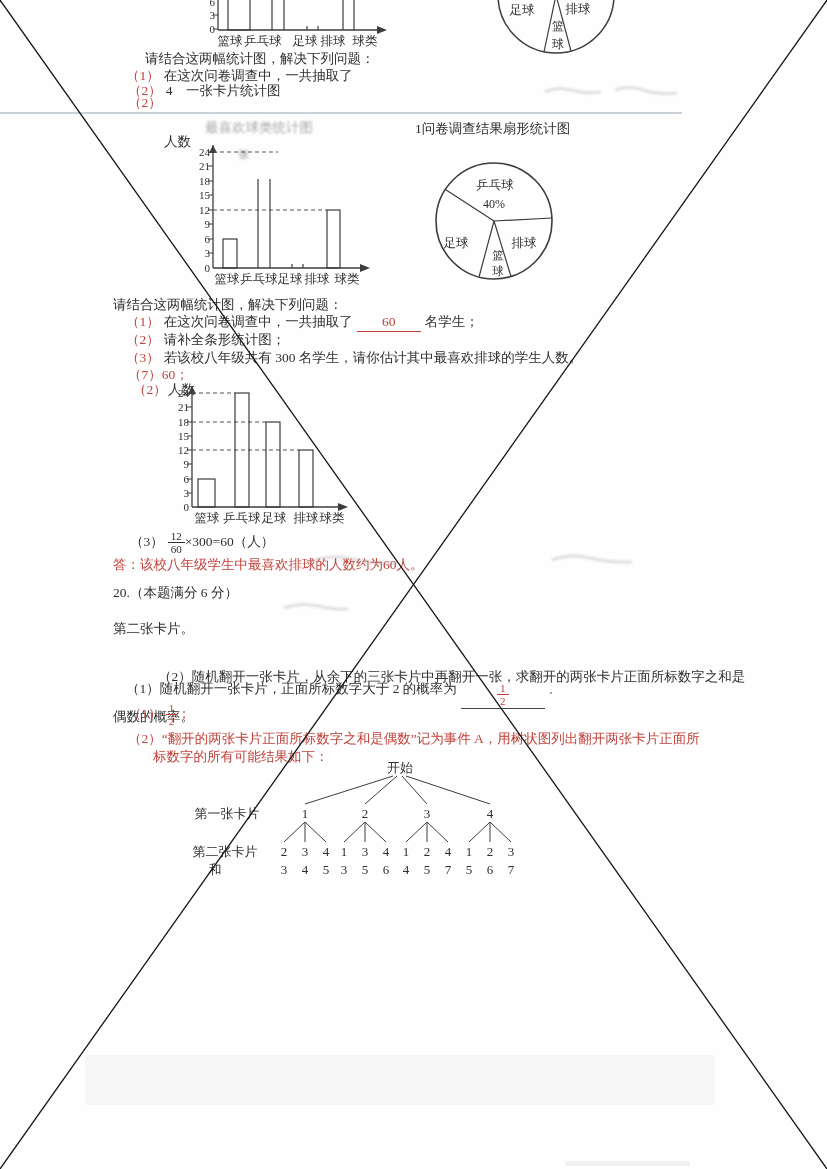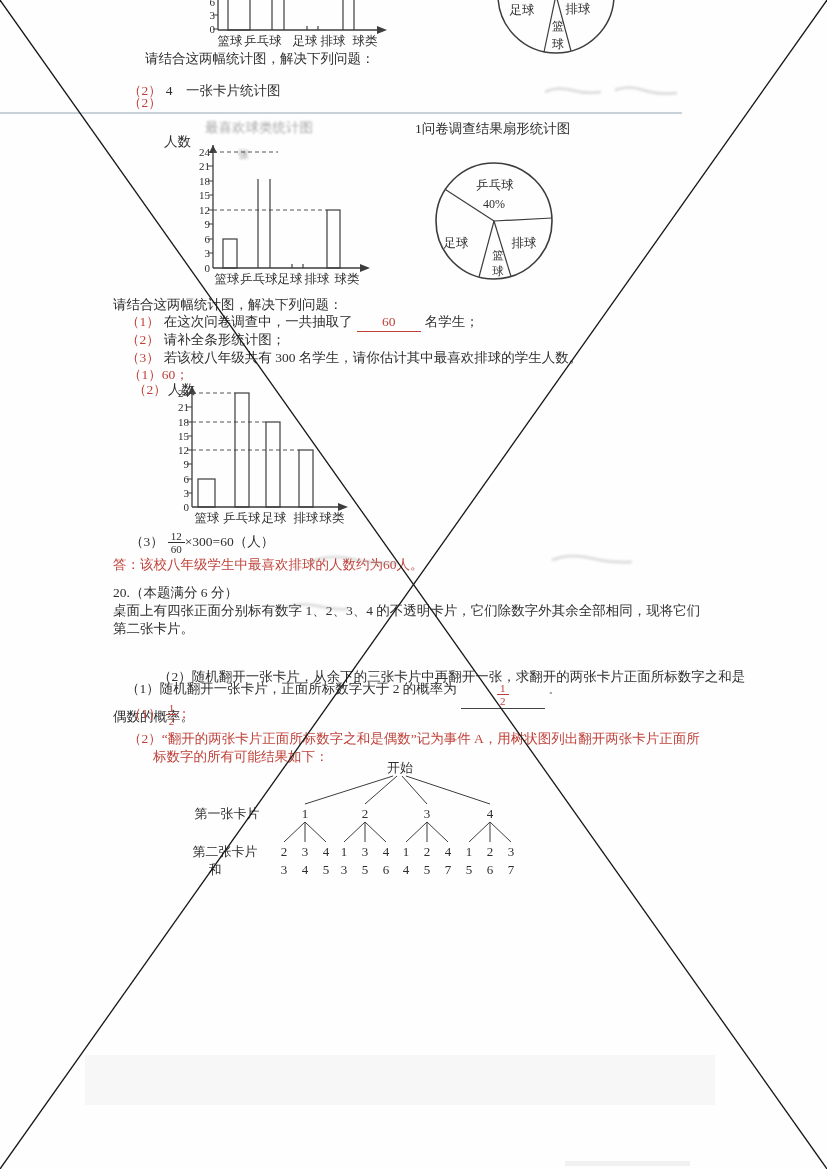--- a/index.html
+++ b/index.html
@@ -62,20 +62,23 @@
       <line x1="66" y1="-5" x2="54" y2="52"></line>
       <line x1="66" y1="-5" x2="81" y2="51"></line>
     </g>
     <text x="32" y="14" font-size="12.5" text-anchor="middle">足球</text>
     <text x="88" y="13" font-size="12.5" text-anchor="middle">排球</text>
     <text x="68" y="30" font-size="12" text-anchor="middle">篮</text>
     <text x="68" y="48" font-size="12" text-anchor="middle">球</text>
   </svg>
 
   <div class="abs txt" style="left:145px;top:50px;">请结合这两幅统计图，解决下列问题：</div>
+  <div class="abs txt" style="left:126px;top:67px;">
+    <span class="red marker">（1）</span><span>在这次问卷调查中，一共抽取了</span>
+  </div>
   <div class="abs txt" style="left:128px;top:82px;">
     <span class="red marker">（2）</span><span>4　一张卡片统计图</span>
   </div>
   <div class="abs txt red" style="left:128px;top:94px;">（2）</div>
 
   <div class="abs" style="left:0;top:112px;width:682px;height:2px;background:#c9d2d8;"></div>
 
   <div class="abs txt blur-text" style="left:205px;top:119px;">最喜欢球类统计图</div>
   <div class="abs txt" style="left:415px;top:120px;">1问卷调查结果扇形统计图</div>
   <div class="abs txt" style="left:164px;top:133px;">人数</div>
@@ -149,21 +152,21 @@
   <div class="abs txt" style="left:113px;top:296px;">请结合这两幅统计图，解决下列问题：</div>
   <div class="abs txt" style="left:126px;top:313px;">
     <span class="red marker">（1）</span><span>在这次问卷调查中，一共抽取了</span><span class="blank-red">60</span><span>名学生；</span>
   </div>
   <div class="abs txt" style="left:126px;top:331px;">
     <span class="red marker">（2）</span><span>请补全条形统计图；</span>
   </div>
   <div class="abs txt" style="left:126px;top:349px;">
     <span class="red marker">（3）</span><span>若该校八年级共有 300 名学生，请你估计其中最喜欢排球的学生人数。</span>
   </div>
-  <div class="abs txt red" style="left:128px;top:366px;">（1）60；</div>
+  <div class="abs txt red" style="left:128px;top:366px;">（7）60；</div>
   <div class="abs txt red" style="left:133px;top:381px;">（2）</div>
   <div class="abs txt" style="left:168px;top:381px;">人数</div>
 
   <svg class="abs" style="left:160px;top:380px;" width="230" height="150">
     <g stroke="#3d3d3d" stroke-width="1.3" fill="none">
       <line x1="32" y1="6" x2="32" y2="127"></line>
       <line x1="32" y1="127" x2="178" y2="127"></line>
     </g>
     <polygon points="32,6 28,14 36,14" fill="#3d3d3d"></polygon>
     <polygon points="178,123 188,127 178,131" fill="#3d3d3d"></polygon>
@@ -207,21 +210,20 @@
       <text x="172" y="142">球类</text>
     </g>
   </svg>
 
   <div class="abs txt" style="left:130px;top:530px;">
     <span class="marker">（3）</span><span class="frac"><span class="num">12</span><span class="den">60</span></span><span>×300=60（人）</span>
   </div>
   <div class="abs txt red" style="left:113px;top:556px;">答：该校八年级学生中最喜欢排球的人数约为60人。</div>
 
   <div class="abs txt" style="left:113px;top:584px;">20.（本题满分 6 分）</div>
-  <div class="abs txt" style="left:113px;top:602px;">桌面上有四张正面分别标有数字 1、2、3、4 的不透明卡片，它们除数字外其余全部相同，现将它们</div>
   <div class="abs txt" style="left:113px;top:620px;">第二张卡片。</div>
 
   <div class="abs txt" style="left:126px;top:680px;">
     <span>（1）</span><span>随机翻开一张卡片，正面所标数字大于 2 的概率为</span><span class="blank-black"><span class="frac red"><span class="num">1</span><span class="den">2</span></span></span><span style="font-size:10px;">。</span>
   </div>
 
   <div class="abs txt" style="left:126px;top:668px;margin-left:32px;">
     <span>（2）</span><span>随机翻开一张卡片，从余下的三张卡片中再翻开一张，求翻开的两张卡片正面所标数字之和是</span>
   </div>
   <div class="abs txt" style="left:113px;top:686px;margin-top:22px;">偶数的概率。</div>

